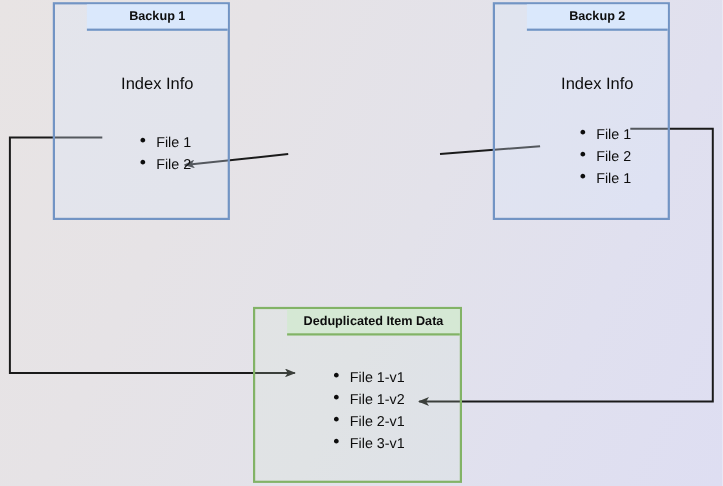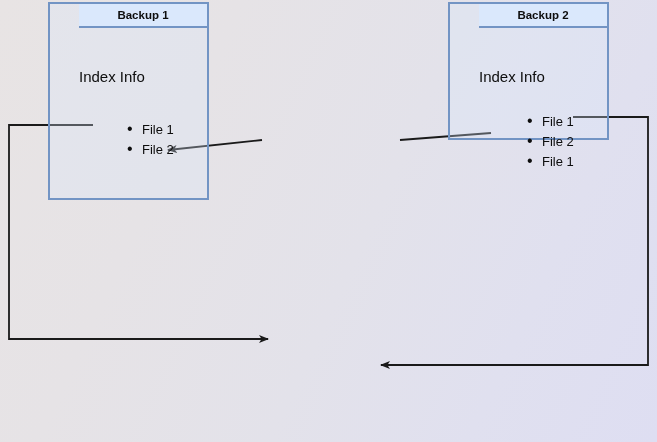--- a/index.html
+++ b/index.html
@@ -62,20 +62,21 @@
   }
   .node.green .node-header {
     background: #d5e8d4;
     border-bottom-color: #82b366;
   }
 
   .index-label {
     position: absolute;
     left: 0;
     right: 0;
+    text-align: center;
     font-size: 15px;
     color: #0d0d0d;
   }
 
   .file-list {
     position: absolute;
     margin: 0;
     padding: 0;
     list-style: none;
     font-size: 13px;
@@ -140,27 +141,38 @@
     <div class="node-header">Backup 1</div>
     <div class="node-body">
       <div class="index-label" style="top:40px;">Index Info</div>
       <ul class="file-list" style="left:46px; top:92px;">
         <li>File 1</li>
         <li>File 2</li>
       </ul>
     </div>
   </div>
 
-  <div class="node blue" style="left:448px; top:2px; width:161px; height:138px;">
+  <div class="node blue" style="left:448px; top:2px; width:161px; height:198px;">
     <div class="node-header">Backup 2</div>
     <div class="node-body">
       <div class="index-label" style="top:40px;">Index Info</div>
       <ul class="file-list" style="left:46px; top:84px;">
         <li>File 1</li>
         <li>File 2</li>
         <li>File 1</li>
       </ul>
     </div>
   </div>
 
 
+  <div class="node green" style="left:230px; top:279px; width:190px; height:160px;">
+    <div class="node-header">Deduplicated Item Data</div>
+    <div class="node-body">
+      <ul class="file-list" style="left:40px; top:28px;">
+        <li>File 1-v1</li>
+        <li>File 1-v2</li>
+        <li>File 2-v1</li>
+        <li>File 3-v1</li>
+      </ul>
+    </div>
+  </div>
 
 </div>
 
 </body></html>

